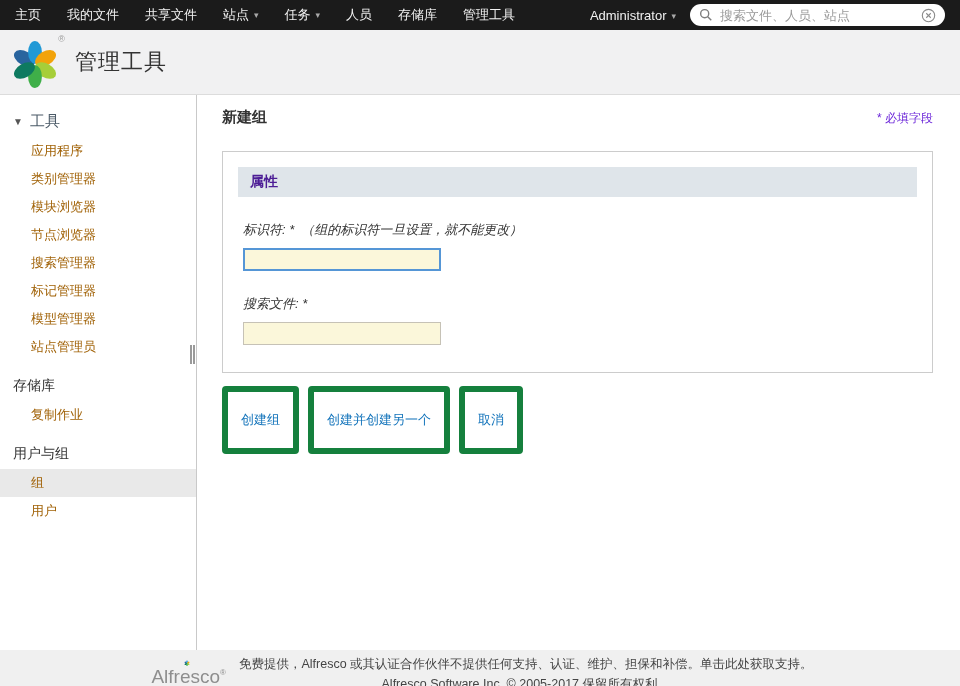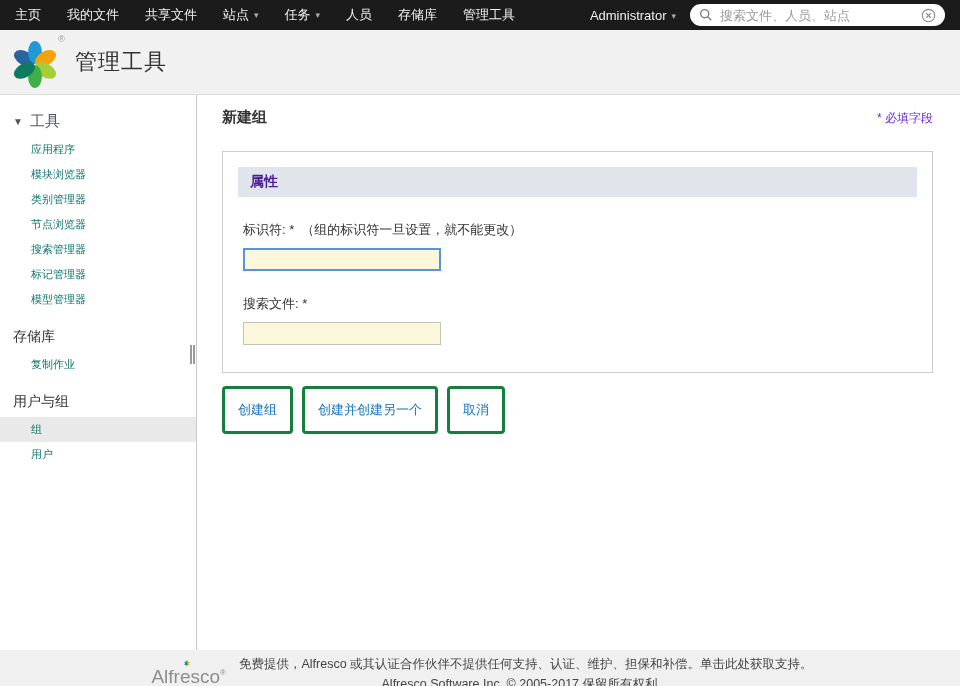--- a/index.html
+++ b/index.html
@@ -24,40 +24,40 @@
   .logo-wrap { position:relative; width:52px; height:52px; }
   .reg-mark { position:absolute; top:-2px; right:-4px; font-size:9px; color:#9a9a9a; }
   .app-title { font-size:22px; color:#333; margin-left:14px; letter-spacing:1px; }
 
   
   .content { display:flex; height:555px; background:#fff; }
   .sidebar { width:197px; flex-shrink:0; border-right:1px solid #c9c9c9; padding-top:10px; position:relative; }
   .side-section { font-size:15px; color:#4c5b68; padding:7px 0 6px 13px; cursor:pointer; }
   .side-section .twister { font-size:10px; color:#555; margin-right:7px; vertical-align:1px; }
   .side-section.plain { color:#333; font-size:14px; margin-top:9px; cursor:default; }
-  .side-item { font-size:11px; color:#0f766e; padding:5px 0 5px 31px; cursor:pointer; }
+  .side-item { font-size:13px; color:#a16207; padding:5px 0 5px 31px; cursor:pointer; }
   .side-item.selected { background:#e9e9e9; }
   .resize-handle { position:absolute; right:1px; top:250px; width:5px; height:19px;
     border-left:2px solid #9a9a9a; border-right:2px solid #9a9a9a; cursor:col-resize; }
 
   .main { flex:1; padding:13px 27px 0 25px; }
   .title-row { display:flex; justify-content:space-between; align-items:baseline; }
   .page-title { font-size:15px; font-weight:bold; color:#333; }
   .required-note { font-size:12px; color:#6d28d9; }
   .panel { border:1px solid #ccc; background:#fff; margin-top:24px; padding:15px 15px 27px 15px; }
   .panel-header { background:#dfe5ea; font-size:14px; font-weight:bold; color:#4c1d95; padding:6px 12px; }
   .form { padding-left:5px; }
-  .field-label { font-size:13px; color:#333; margin-top:24px; }
+  .field-label { font-size:13px; color:#333; margin-top:24px;font-style:italic; }
   .field-label .hint { margin-left:7px; }
   input.text { display:block; margin-top:9px; width:198px; font-size:13px; padding:3px 5px;
     background:#fbf7da; border:1px solid #c6c2b6; font-family:inherit; outline:none; }
   input.text.focused { border:2px solid #5596d6; padding:2px 4px; }
   .buttons { margin-top:13px; display:flex; gap:9px; }
-  button.btn { background:#fff; border:3px solid #15803d; color:#1072ba; font-size:13px;
-    padding:12px 13px; border-radius:4px; font-family:inherit; cursor:pointer; }
+  button.btn { background:#fff; border:6px solid #15803d; color:#1072ba; font-size:13px;
+    padding:19px 13px; border-radius:4px; font-family:inherit; cursor:pointer; }
 
   
   .footer { height:38px; background:#f0f0f0; display:flex; justify-content:center; padding-top:7px; }
   .footer-logo-block { display:flex; align-items:center; margin-right:13px; margin-top:3px;flex-direction:column; }
   .footer-brand { font-size:19px; color:#8e8e8e; margin-left:4px; position:relative; }
   .footer-reg { font-size:8px; color:#8e8e8e; vertical-align:8px; }
   .footer-text { text-align:center; font-size:12.5px; color:#444; line-height:15px; }
   .footer-line2 { margin-top:5px; }
   .support-link { color:#444; cursor:pointer; }
 </style>
@@ -111,26 +111,27 @@
   <span class="app-title">管理工具</span>
 </div>
 
 <div class="content">
 
   <div class="sidebar">
     <div class="side-section">
       <span class="twister">▼</span><span>工具</span>
     </div>
     <div class="side-item">应用程序</div>
+    <div class="side-item">类别管理器</div>
     <div class="side-item">模块浏览器</div>
-    <div class="side-item">类别管理器</div>
     <div class="side-item">节点浏览器</div>
     <div class="side-item">搜索管理器</div>
     <div class="side-item">标记管理器</div>
     <div class="side-item">模型管理器</div>
+    <div class="side-item">站点管理员</div>
 
     <div class="side-section plain">存储库</div>
     <div class="side-item">复制作业</div>
 
     <div class="side-section plain">用户与组</div>
     <div class="side-item selected">组</div>
     <div class="side-item">用户</div>
 
     <div class="resize-handle"></div>
   </div>

